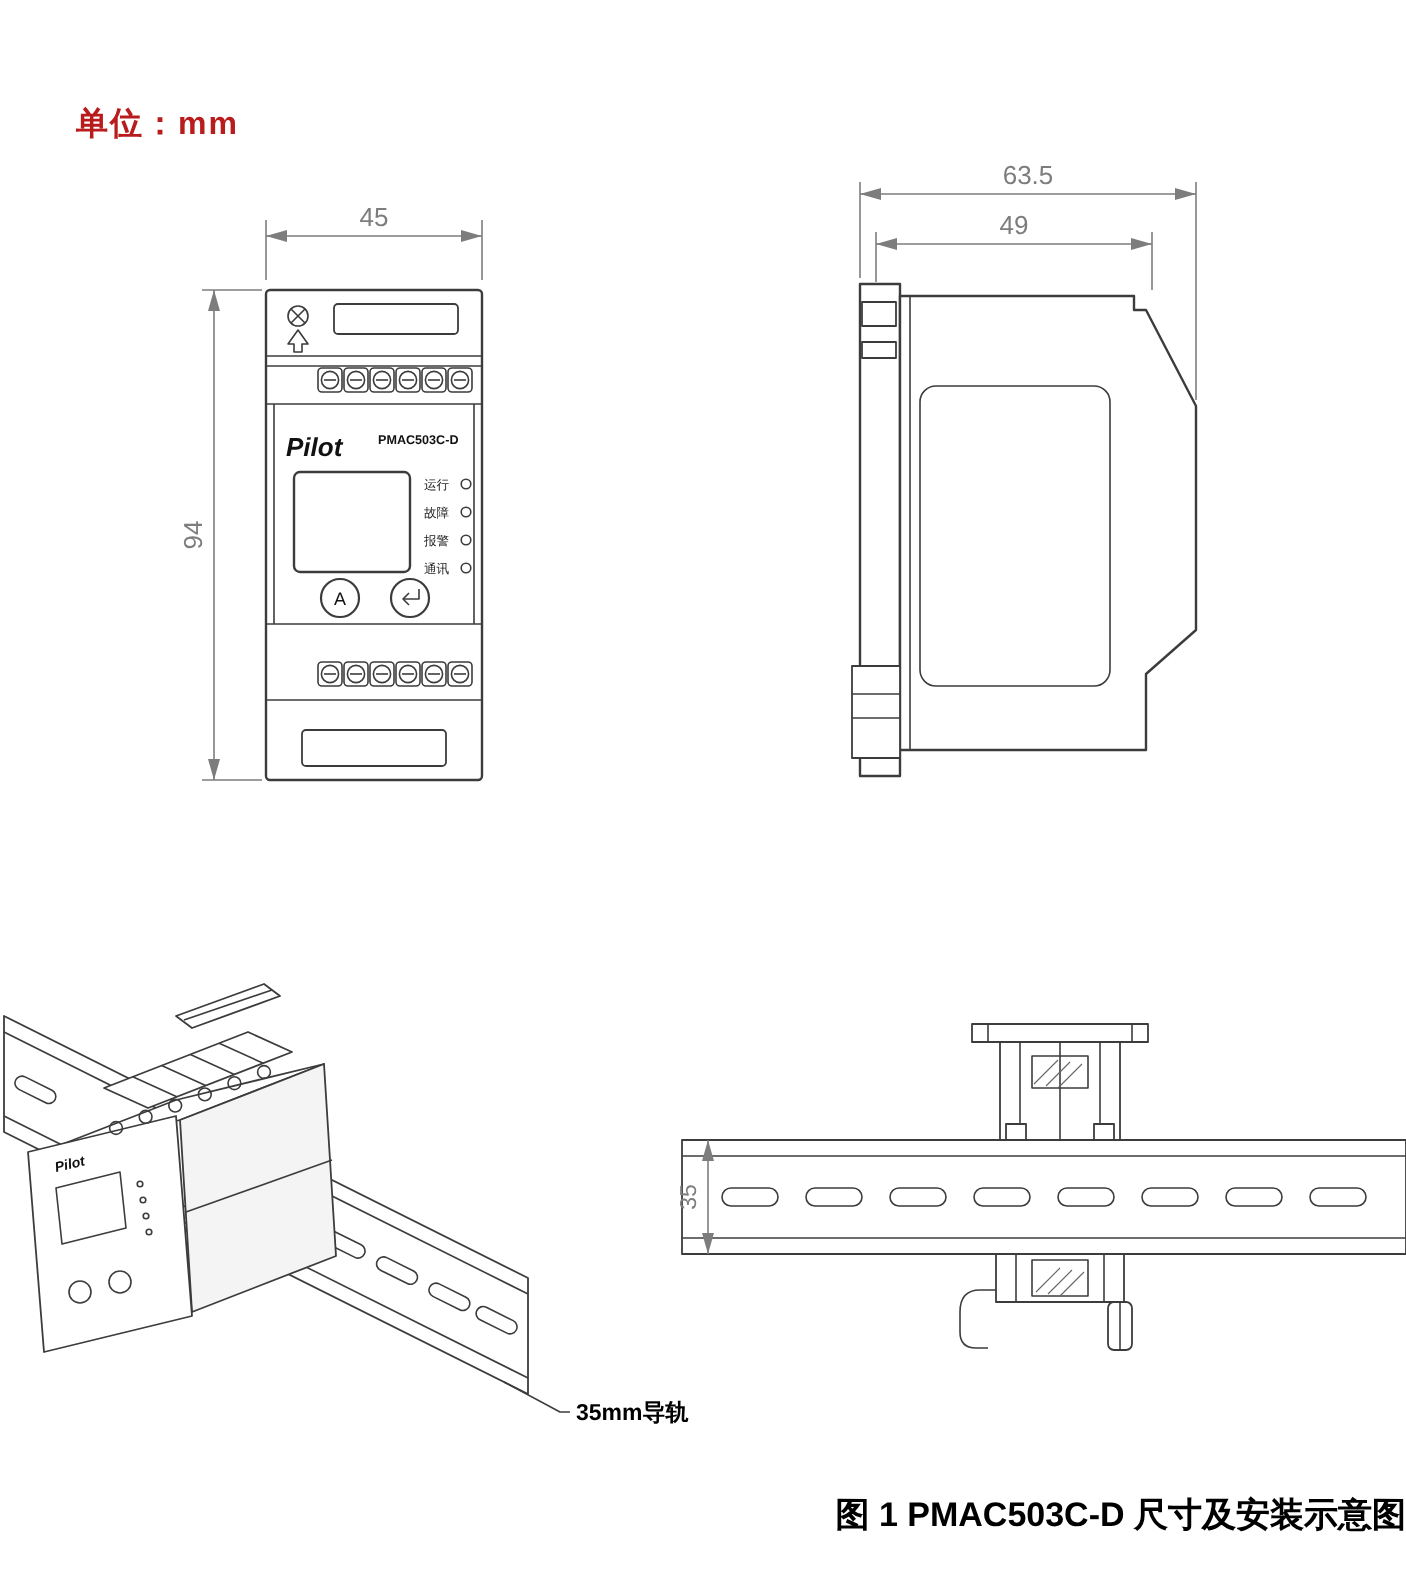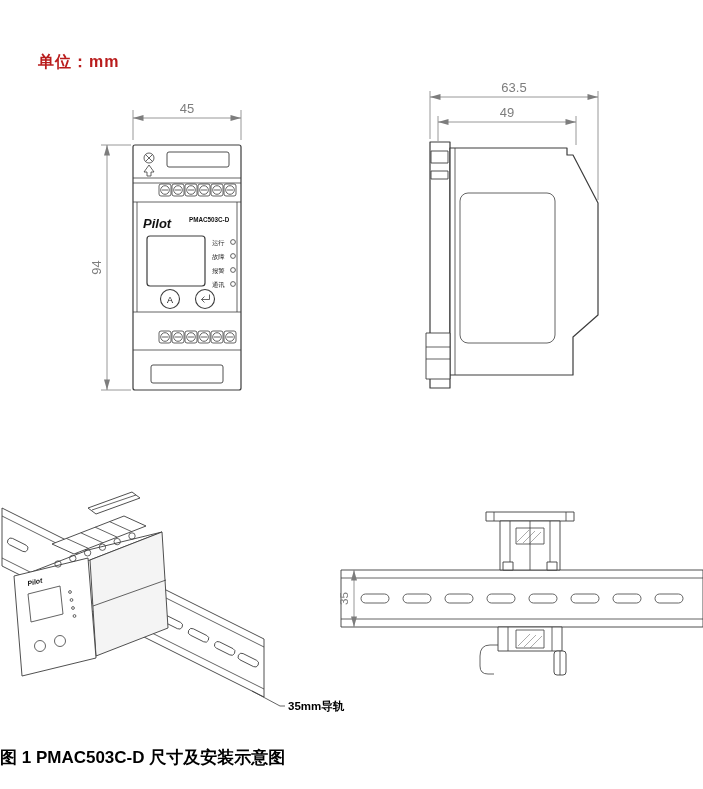--- a/index.html
+++ b/index.html
@@ -26,21 +26,21 @@
   .btn-text   { font-size:9px; fill:#111; }
   .brand-mini { font-style:italic; font-weight:bold; font-size:7px; fill:#111; }
   .leader-text{ font-size:11.5px; font-weight:bold; fill:#000; }
 
   #unit-label {
     position:absolute; left:38px; top:10px;
     font-size:16px; font-weight:600; color:#b91c1c; letter-spacing:1px;margin-top:42px;
   }
   #caption {
     position:absolute; left:0; right:0; top:746px;
-    text-align:left; font-size:17px; font-weight:700; color:#000;
+    text-align:right; font-size:17px; font-weight:700; color:#000;
   }
 </style>
 </head>
 <body>
 
 <div id="unit-label">单位：mm</div>
 
 <svg style="left:85px; top:80px;" width="180" height="330" viewBox="0 0 180 330">
   <defs>
     <marker id="ar1" markerWidth="12" markerHeight="8" refX="11" refY="3.5" orient="auto-start-reverse" markerUnits="userSpaceOnUse">

